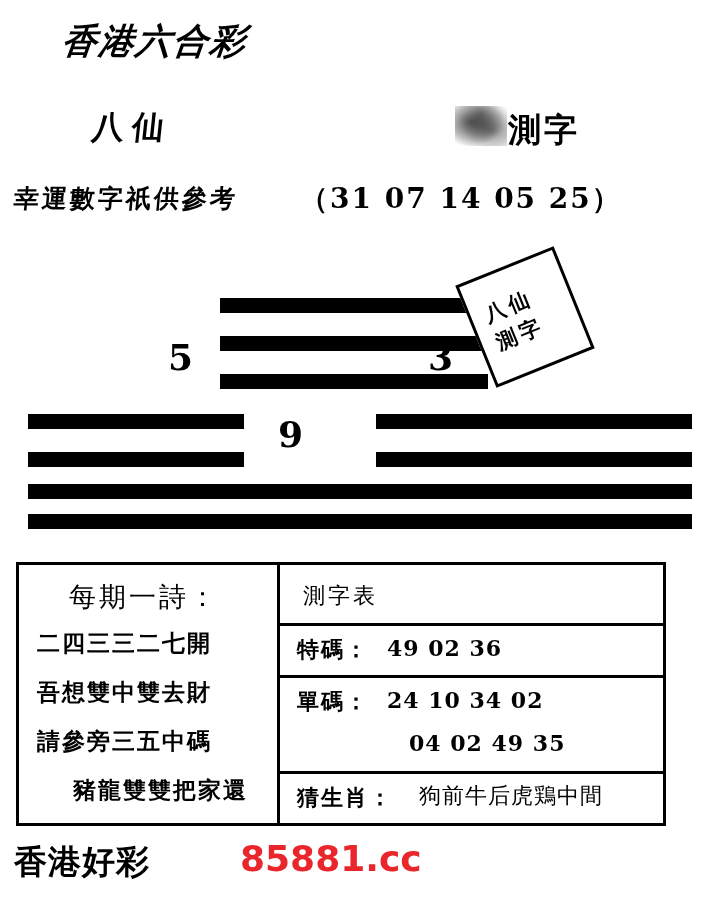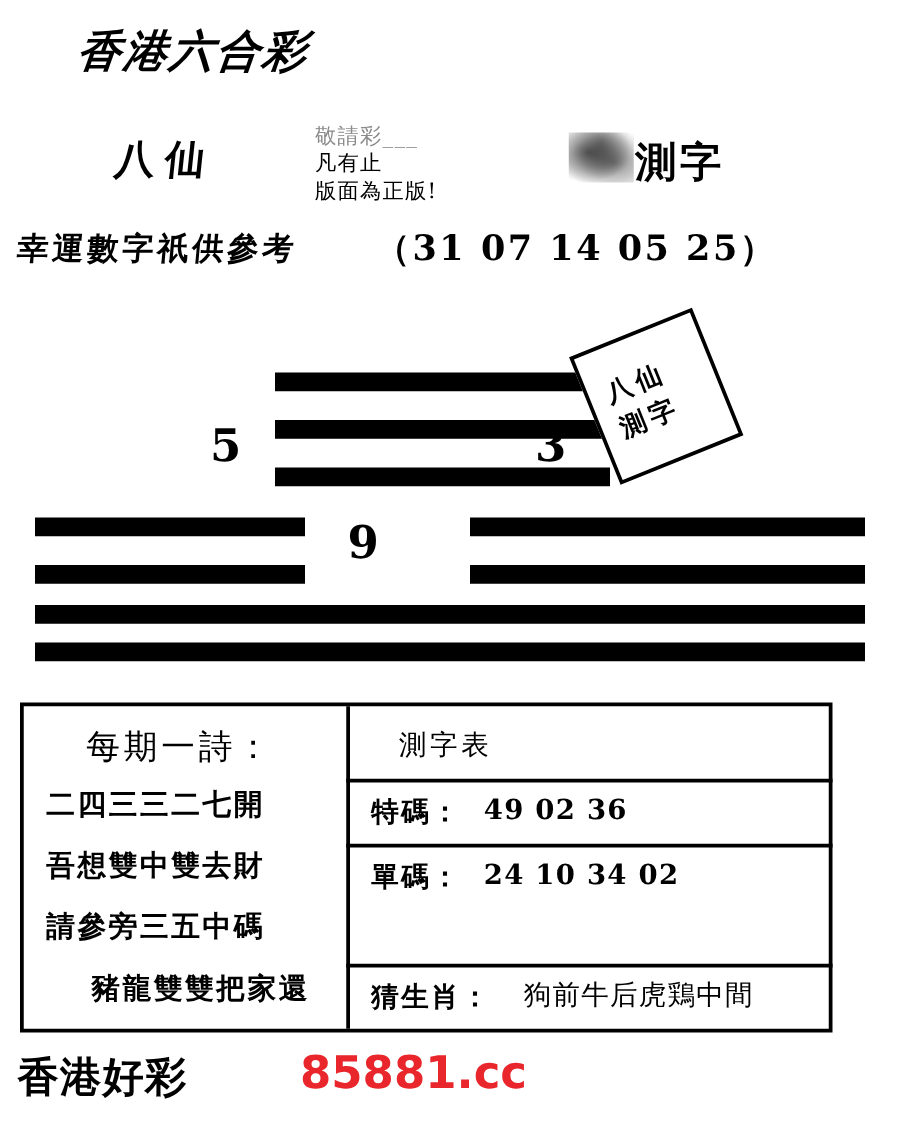--- a/index.html
+++ b/index.html
@@ -159,21 +159,20 @@
   .pl1 { top: 112px; }
   .pl2 { top: 161px; }
   .pl3 { top: 210px; margin-left: 36px; }
 
   .cezi-title {
     position: absolute;
     left: 284px; top: 16px;
     font-family: Liberation Sans, sans-serif;
     font-size: 22px;
     letter-spacing: 3px;
-    margin-left: 16px;
   }
   .hdiv {
     position: absolute;
     left: 258px;
     width: 389px; height: 3px;
     background: #000;
   }
   .h1 { top: 58px; }
   .h2 { top: 110px; }
   .h3 { top: 206px; }
@@ -223,25 +222,20 @@
 </style>
 </head>
 <body>
 
 <div class="page">
 
   <div class="title-main">香港六合彩</div>
 
   <div class="baxian">八仙</div>
 
-  <div class="notice">
-    <div class="faded">敬請彩___</div>
-    <div>凡有止</div>
-    <div>版面為正版!</div>
-  </div>
 
   <div class="stamp-smudge"></div>
   <div class="cezi-big">測字</div>
 
   <div class="lucky-line">幸運數字祇供參考</div>
   <div class="lucky-nums">（31 07 14 05 25）</div>
 
   <div class="hex">
     <div class="bar" style="left:192px; top:10px;  width:268px;"></div>
     <div class="bar" style="left:192px; top:48px;  width:268px;"></div>
@@ -280,20 +274,21 @@
     <div class="hdiv h1"></div>
     <div class="hdiv h2"></div>
     <div class="hdiv h3"></div>
 
     <div class="row-label r-te-label">特碼：</div>
     <div class="row-nums  r-te-nums">49    02    36</div>
 
     <div class="row-label r-dan-label">單碼：</div>
     <div class="row-nums  r-dan-nums">24   10     34  02</div>
 
+    <div class="row-nums  r-extra-nums">04   02   49 35</div>
 
     <div class="row-label r-sx-label">猜生肖：</div>
     <div class="row-nums  r-sx-nums">狗前牛后虎鶏中間</div>
   </div>
 
   <div class="footer-cn">香港好彩</div>
   <div class="footer-url">85881.cc</div>
 
 </div>
 

